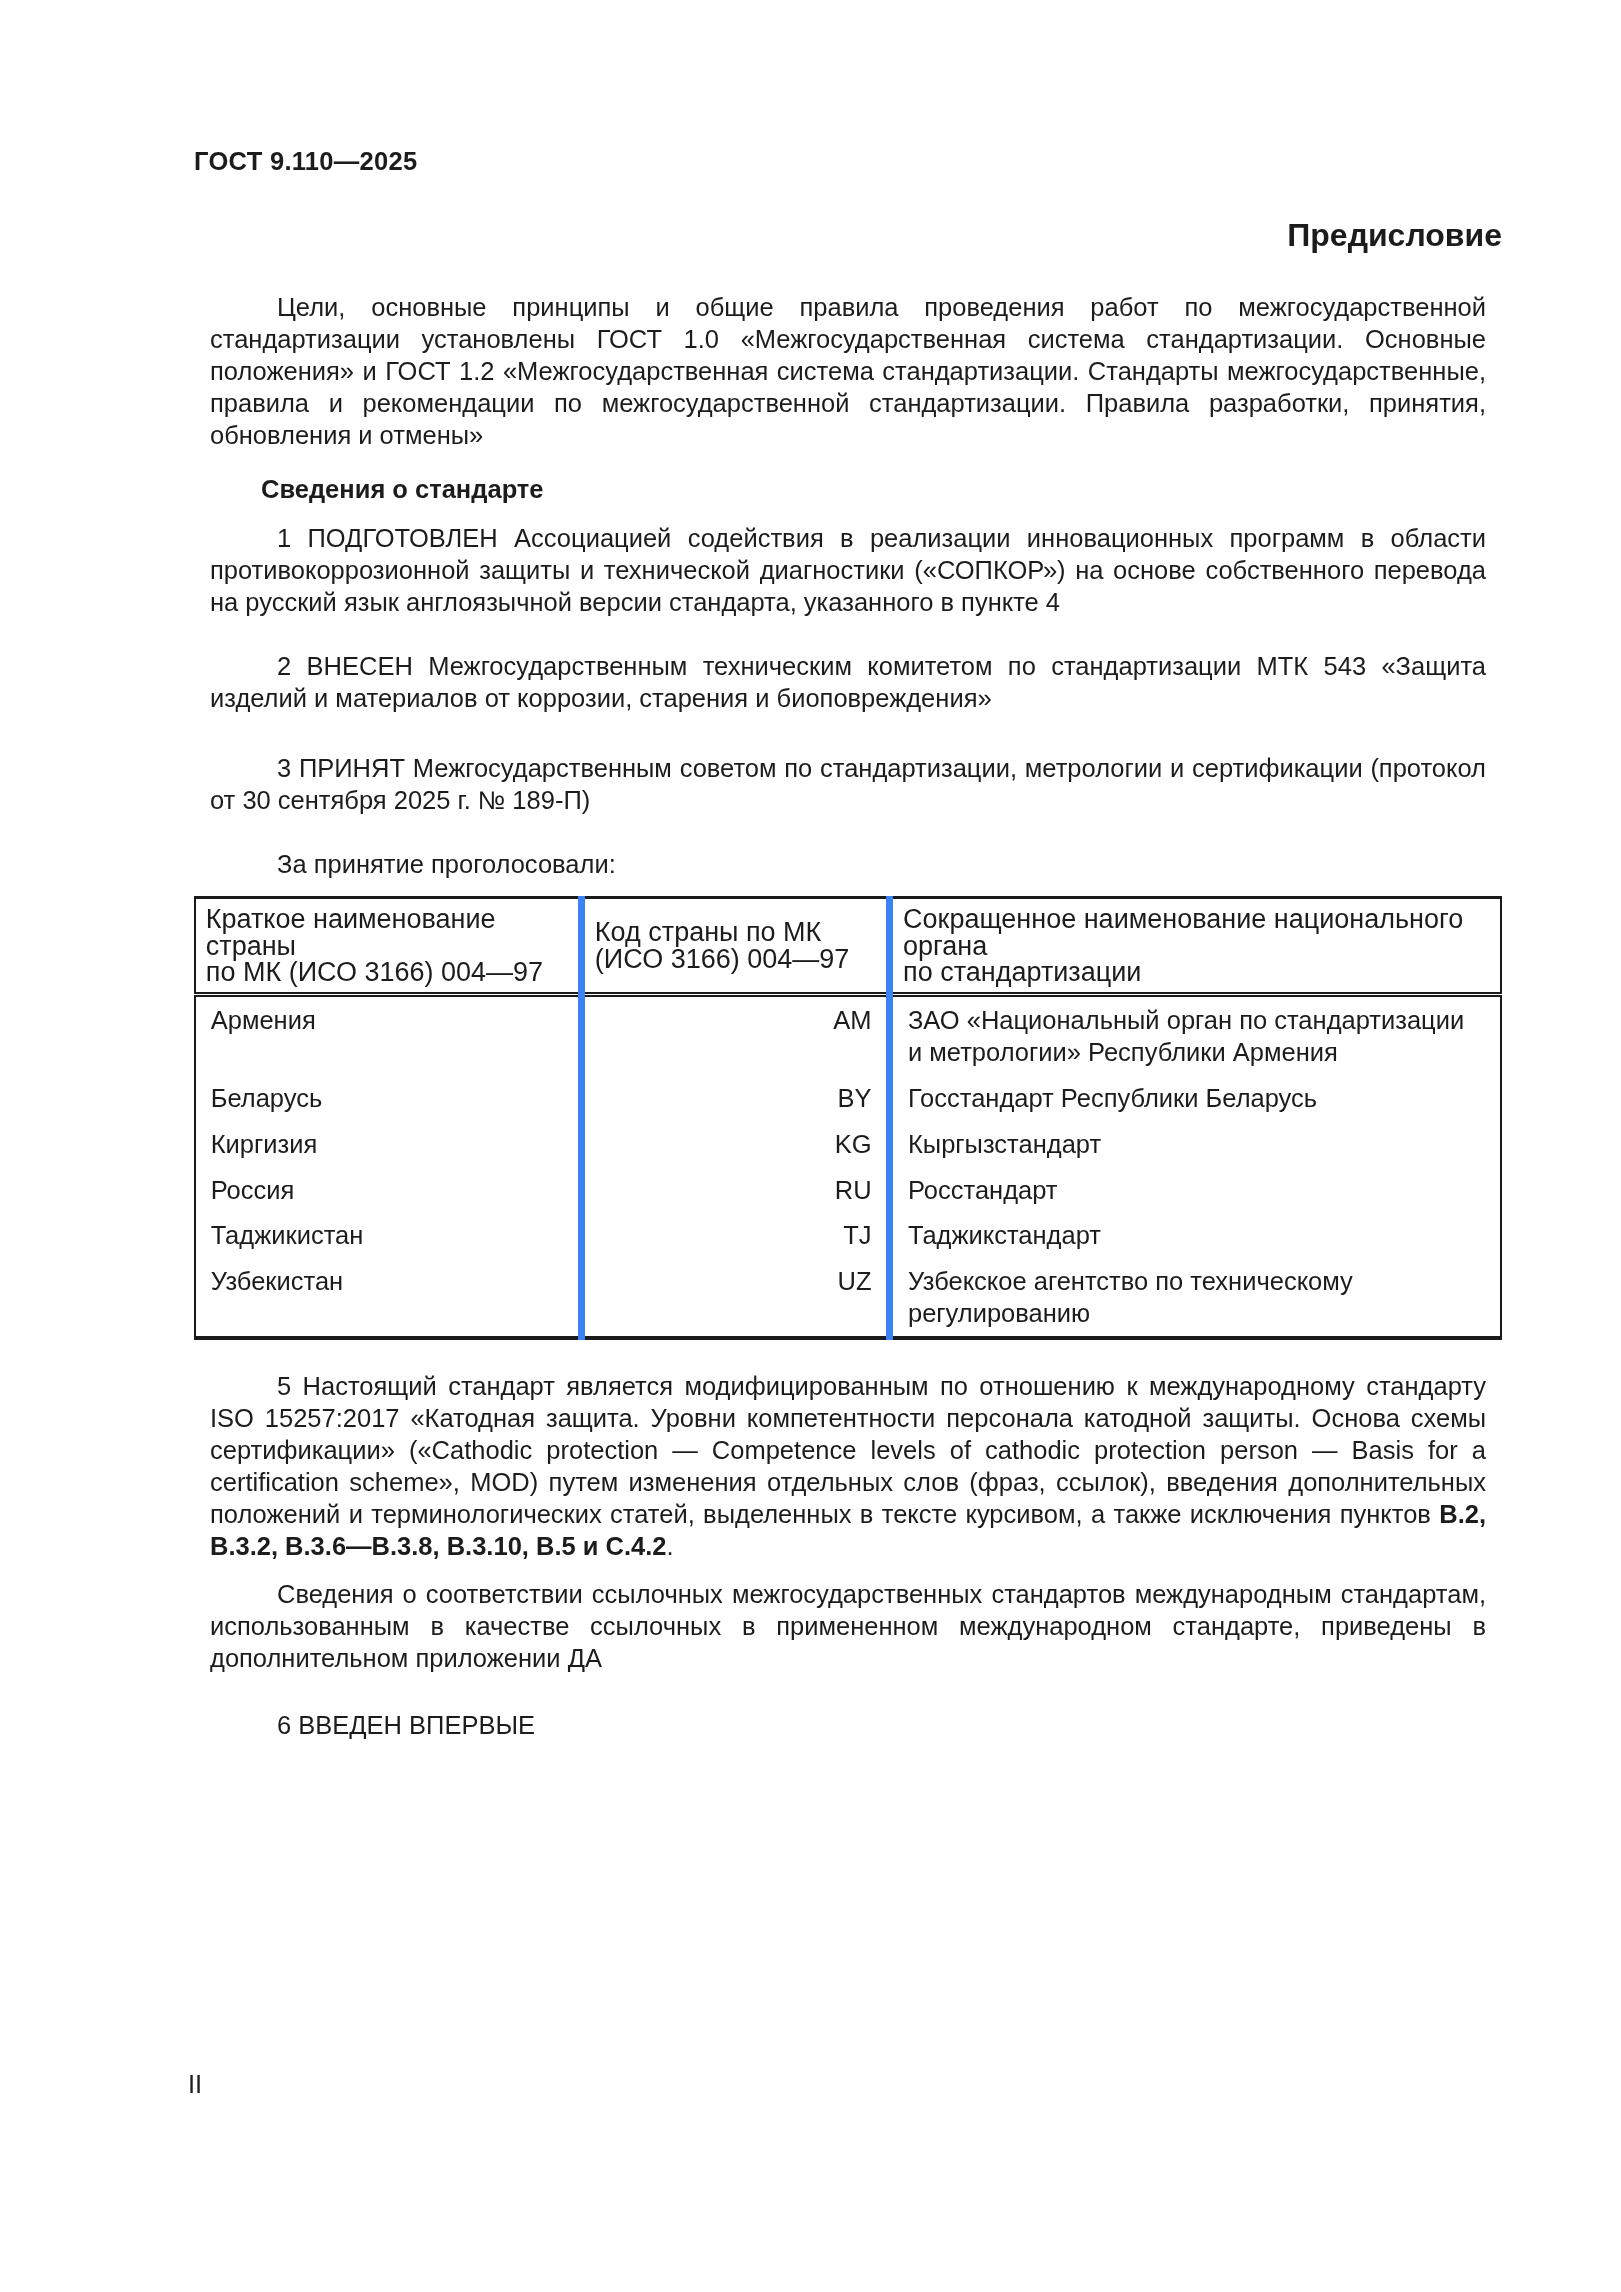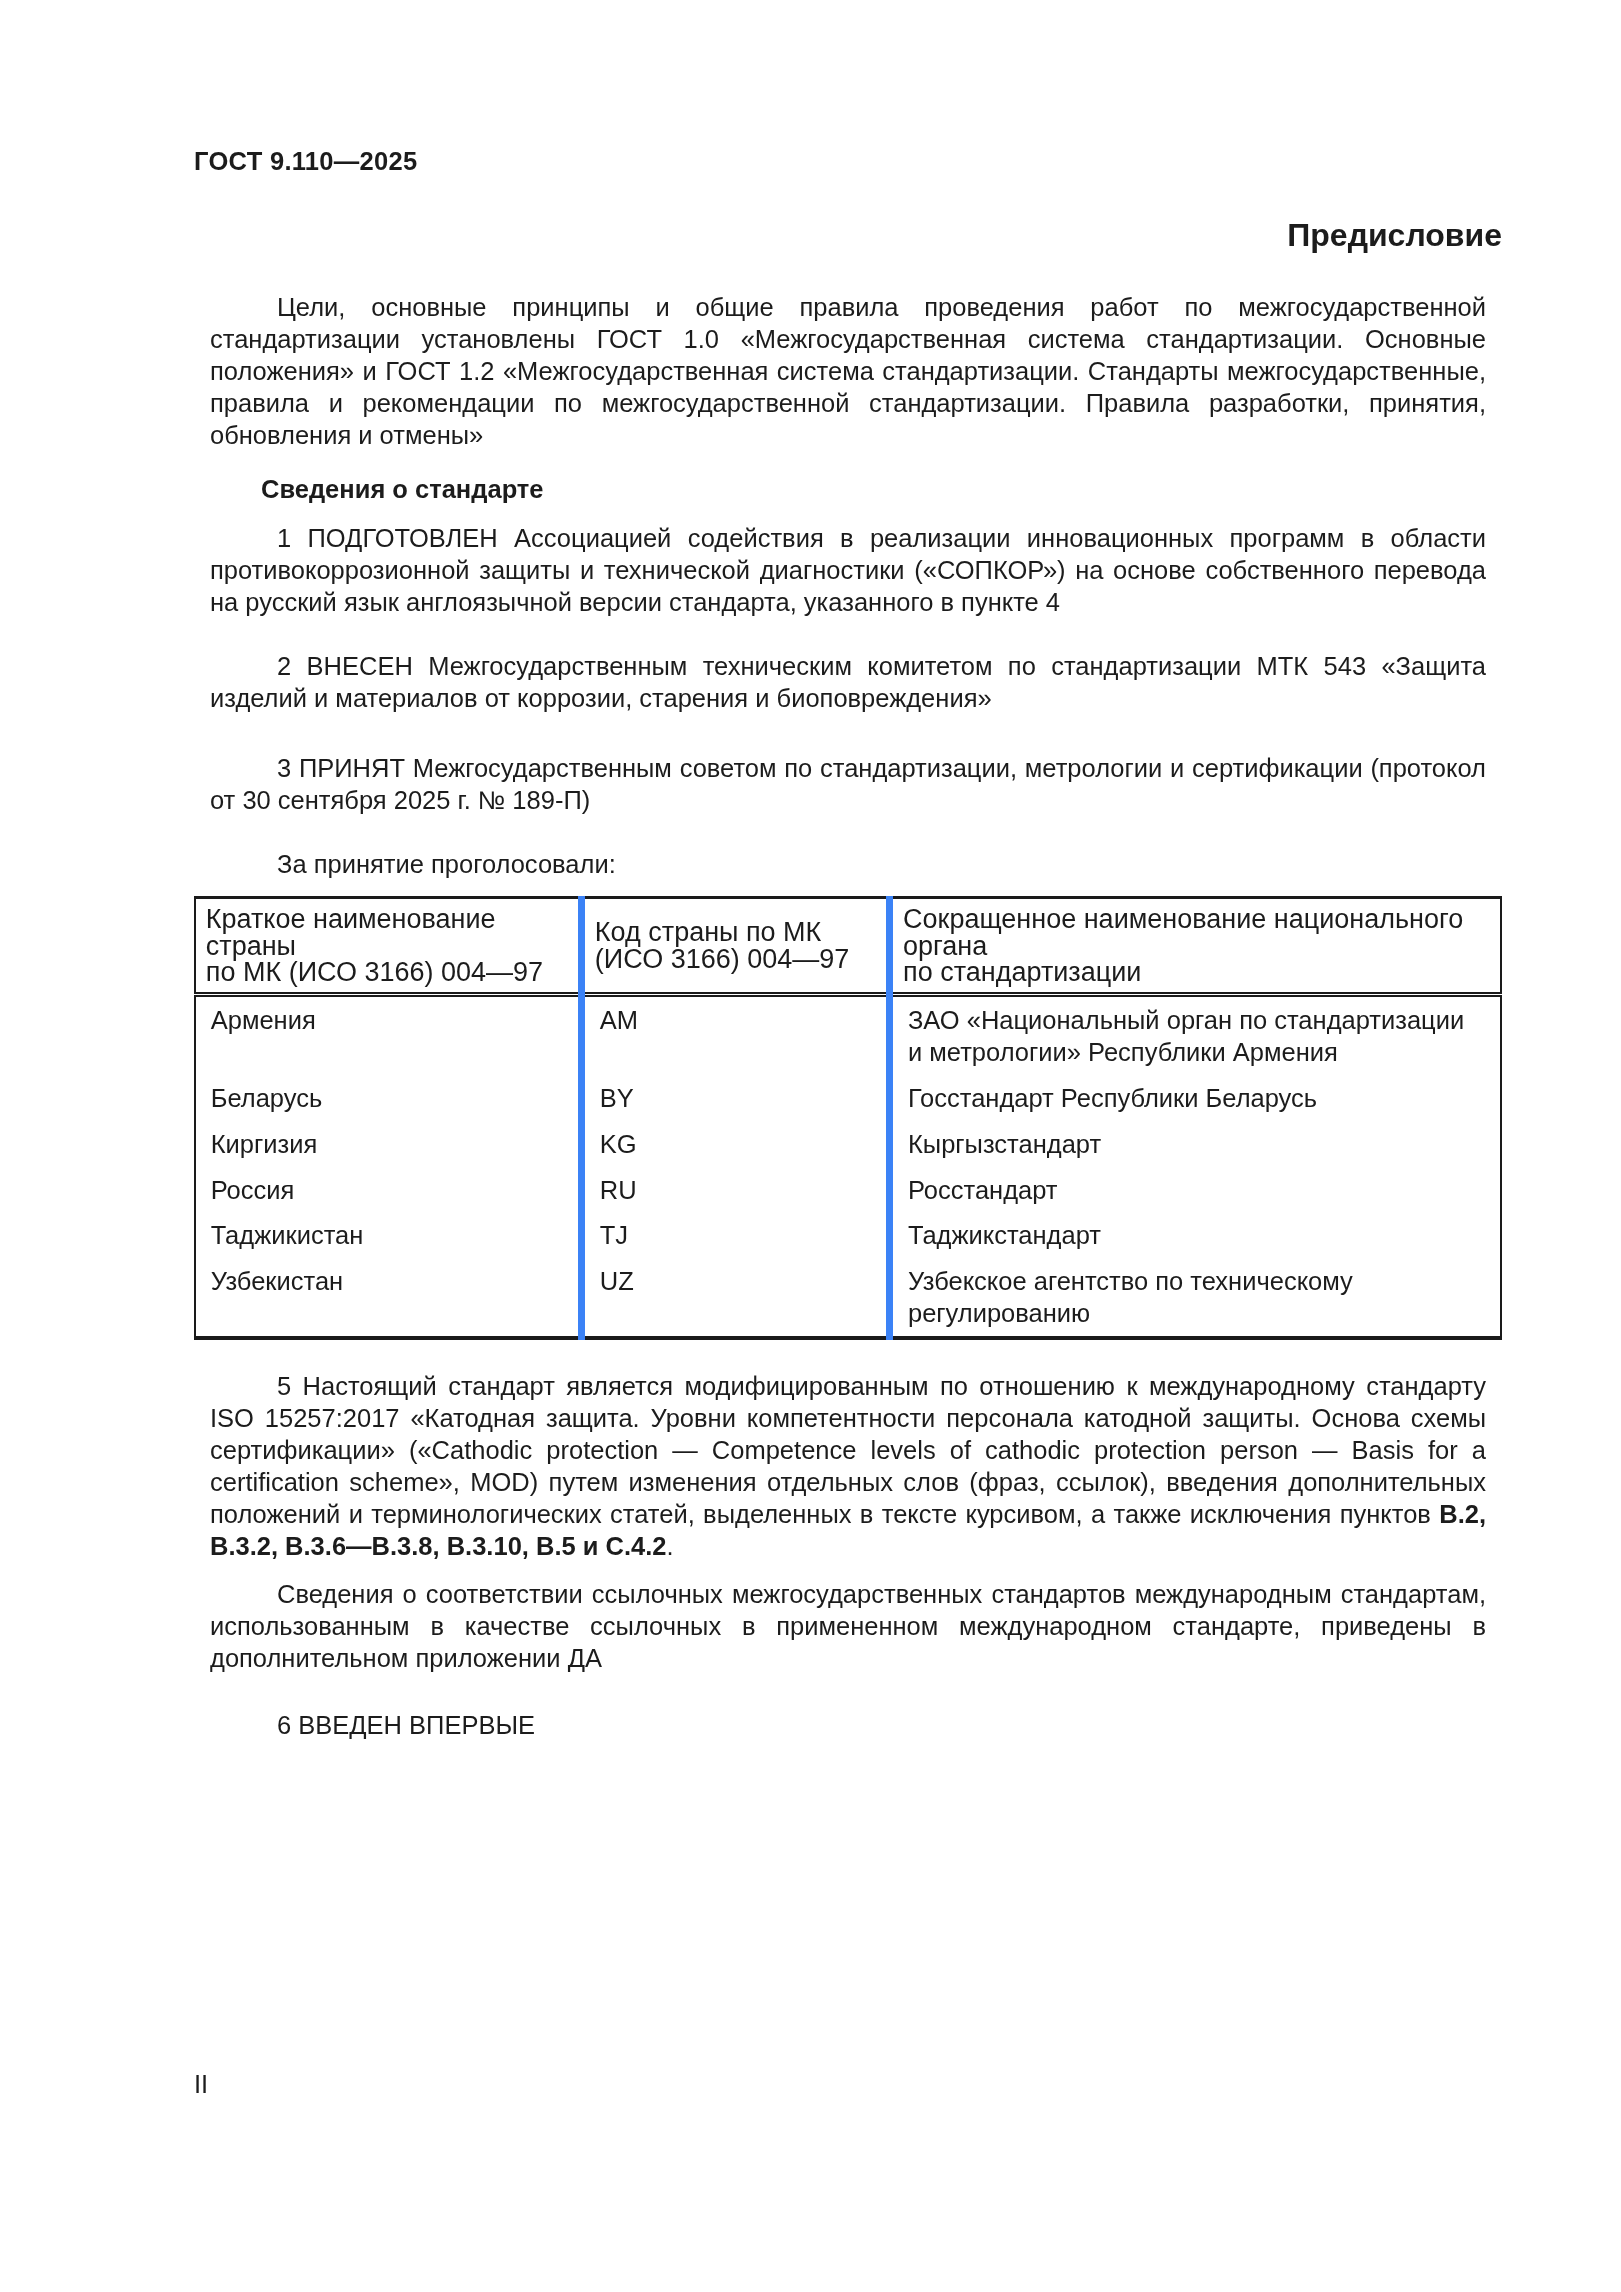--- a/index.html
+++ b/index.html
@@ -80,24 +80,24 @@
   }
   table.vote-table th + th,
   table.vote-table td + td { border-left: 7px solid #3b82f6; }
   table.vote-table td {
     font-size: 25.5px;
     line-height: 32px;
     padding: 6.9px 14.7px;
     vertical-align: top;
     white-space: pre-line;
   }
-  table.vote-table td.col-code { text-align: left; }
+  table.vote-table td.col-code { text-align: right; }
   .page-number {
     position: absolute;
-    left: 194px;
+    left: 188px;
     top: 2070px;
     font-size: 25.5px;
   }
 </style>
 </head>
 <body>
 
 <div class="content">
 
   <div class="doc-number">ГОСТ 9.110—2025</div>

